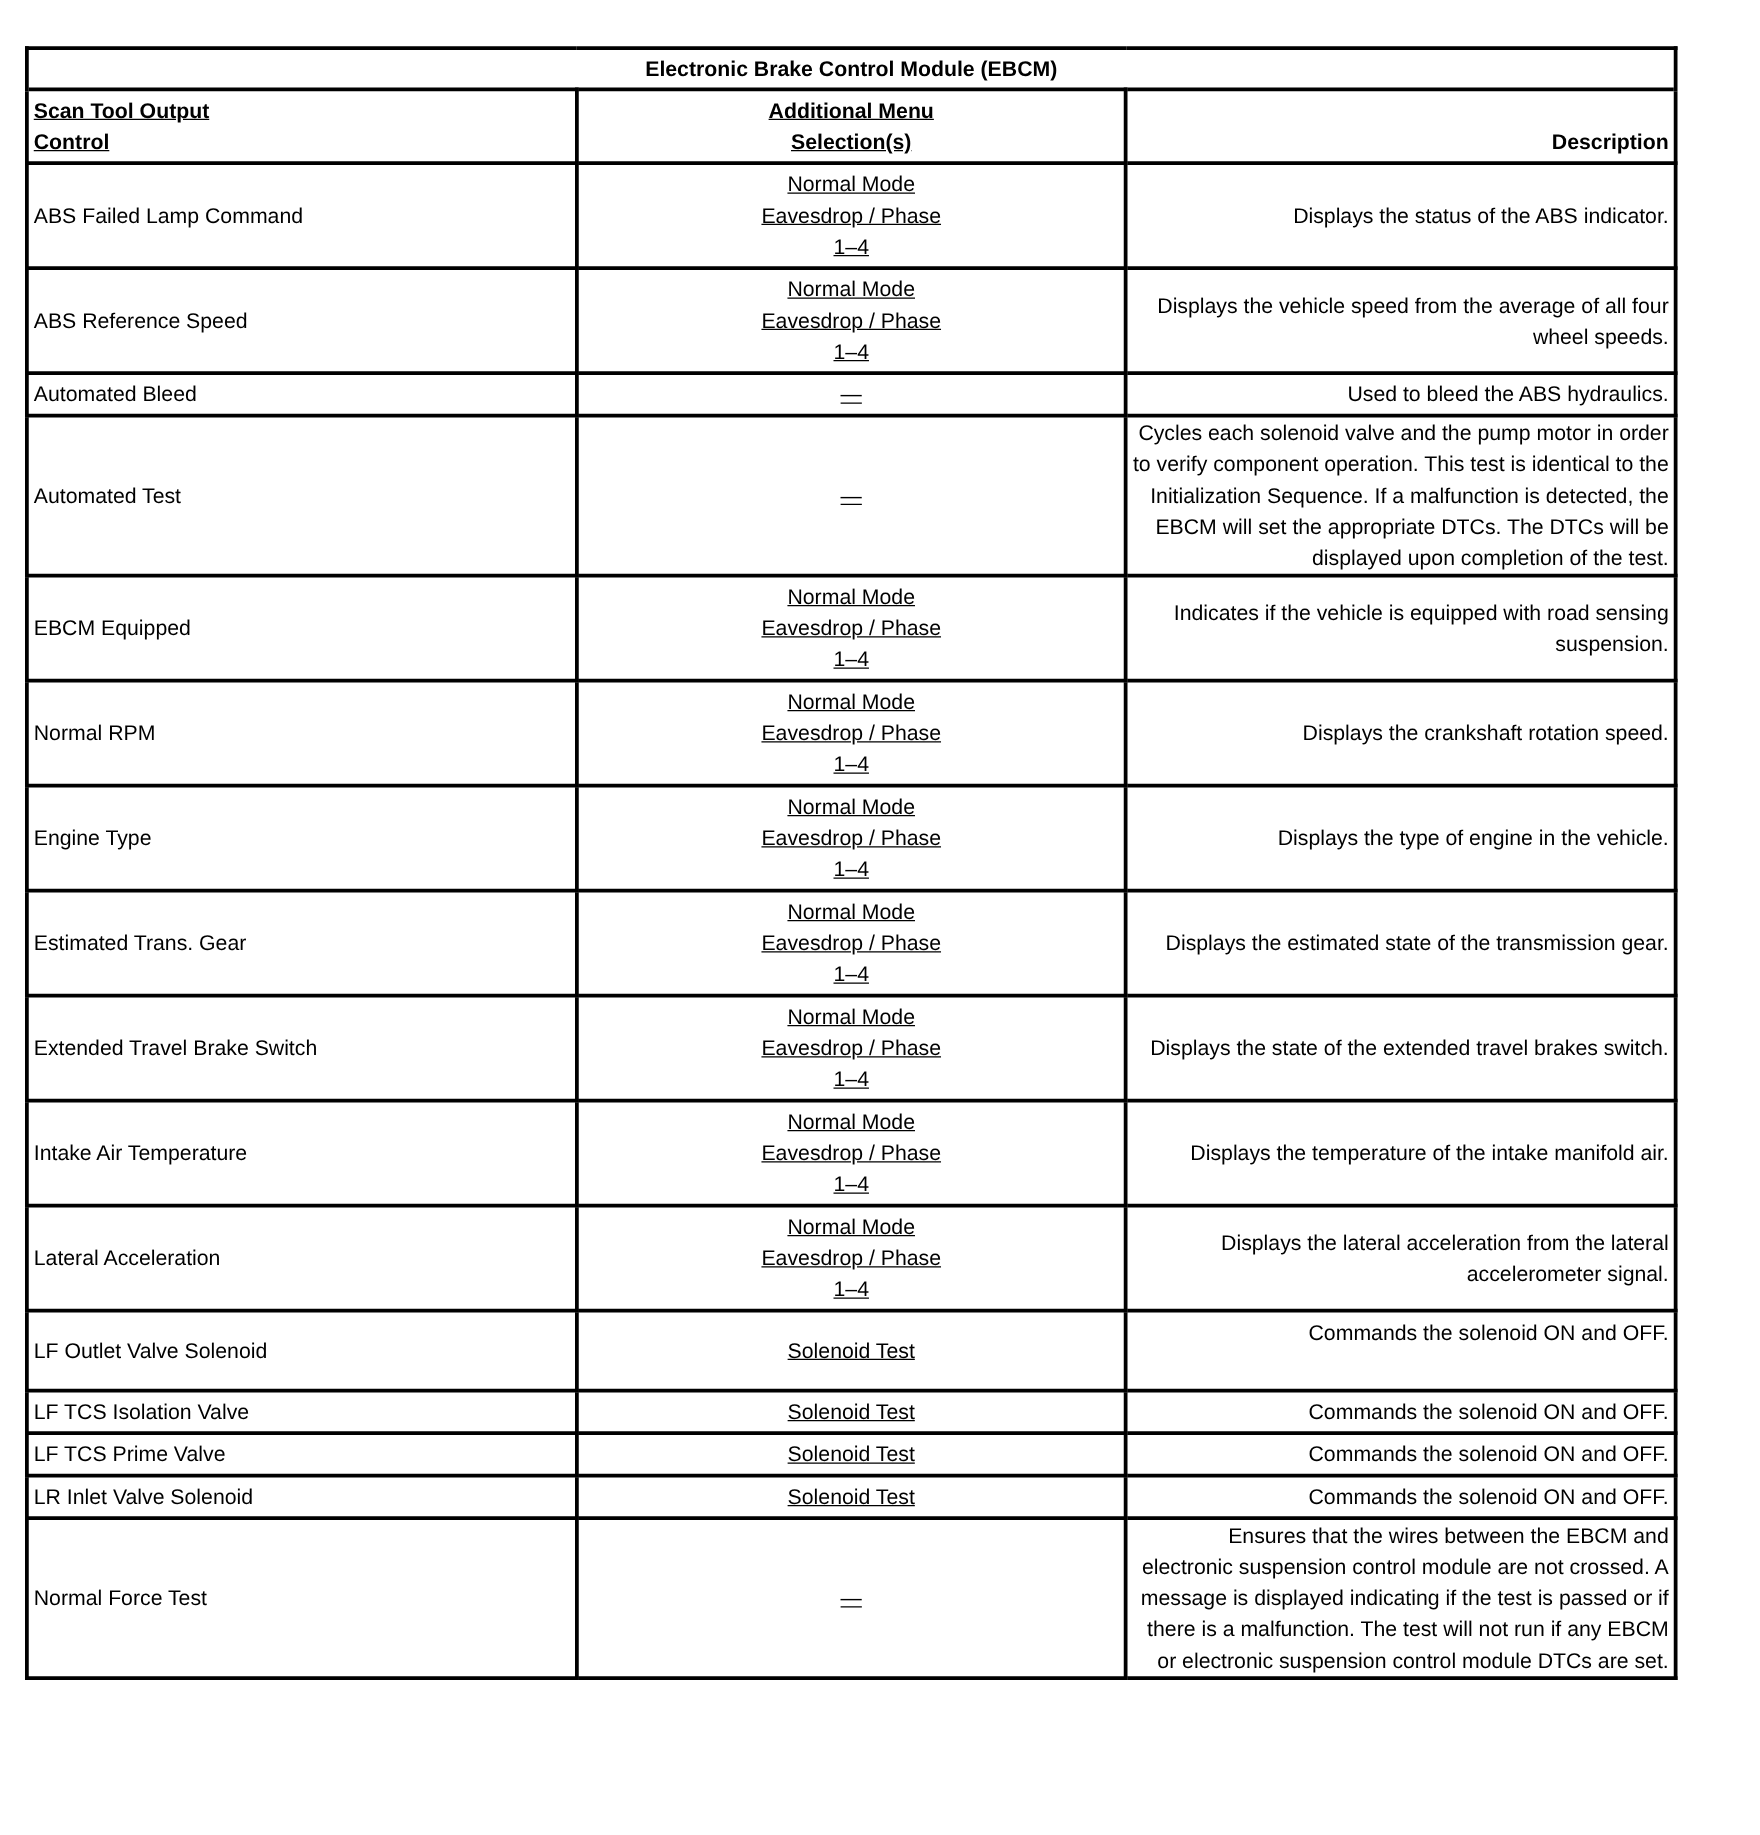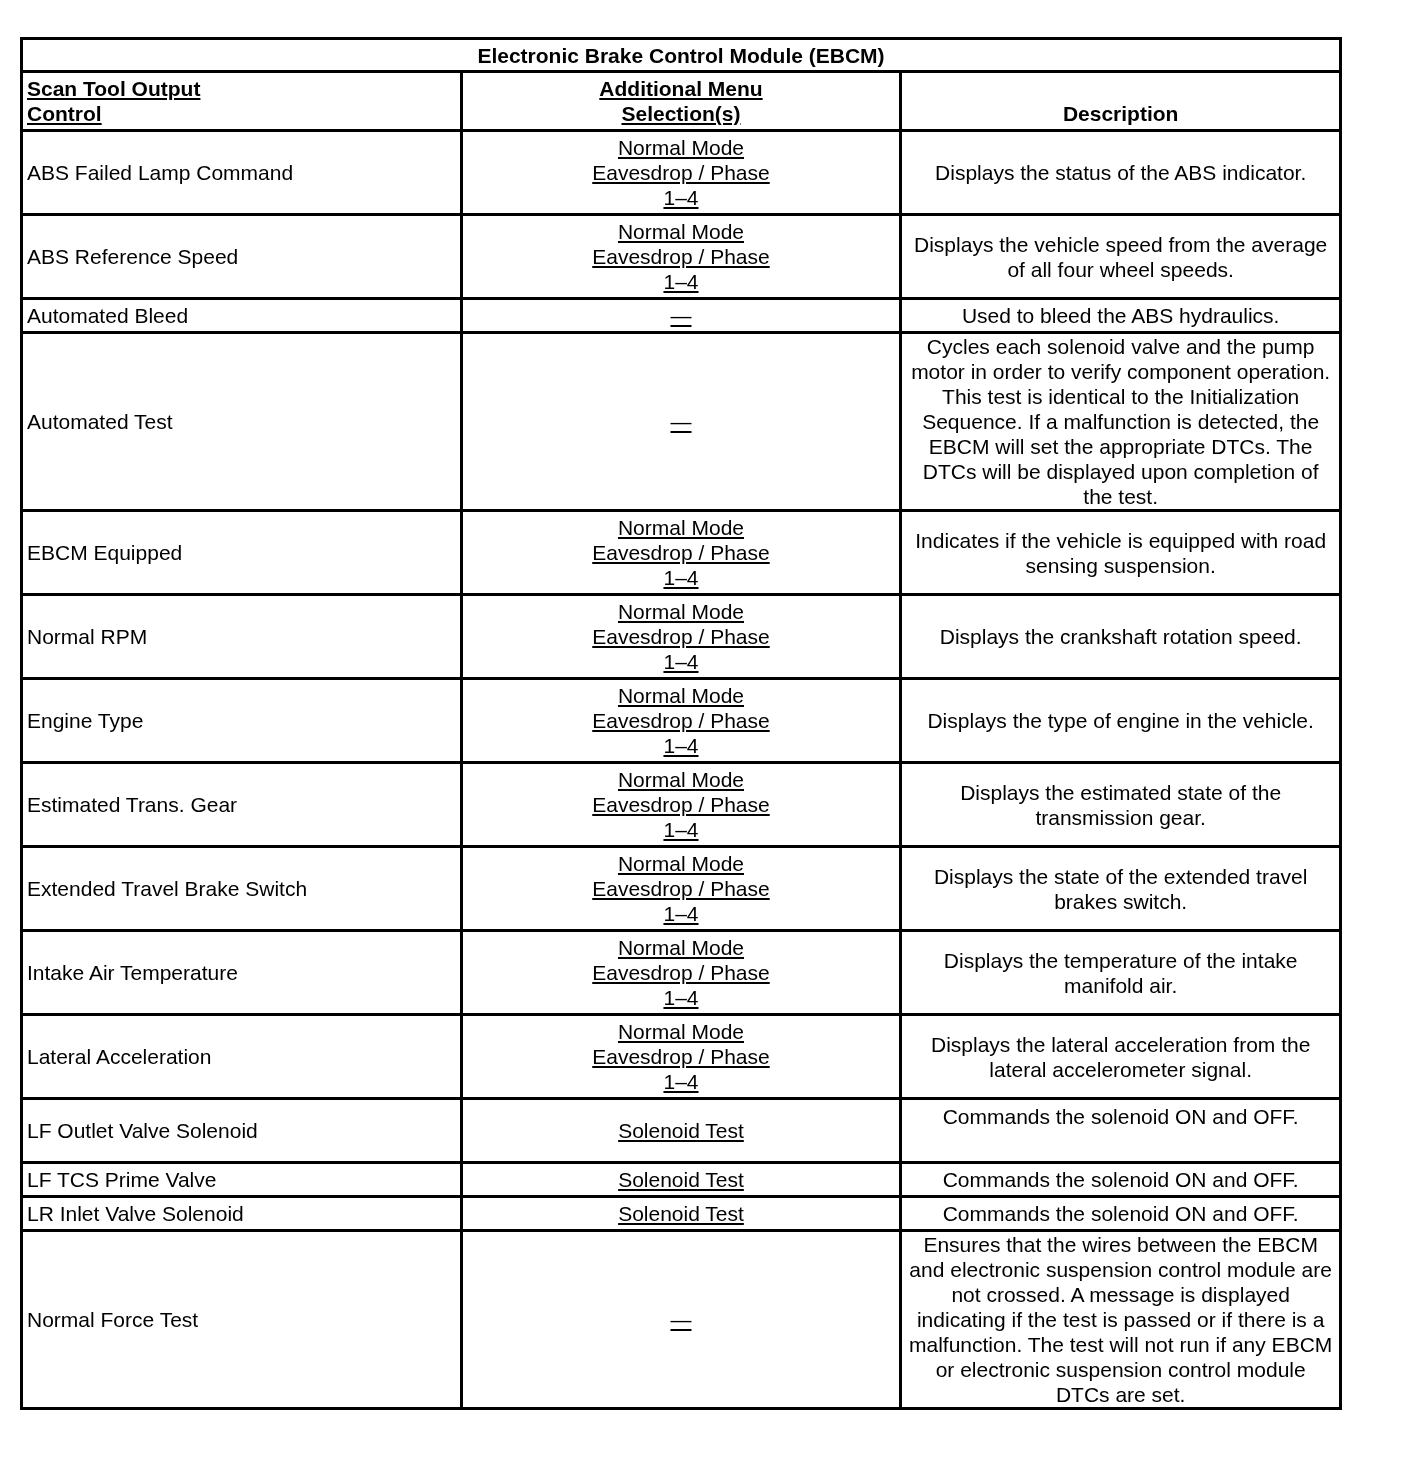--- a/index.html
+++ b/index.html
@@ -6,33 +6,33 @@
   body { width: 1408px; height: 1468px; position: relative; font-family: "Liberation Sans", sans-serif; color: #000; }
   table.ebcm {
     position: absolute; left: 20px; top: 37px;
     width: 1322px;
     border-collapse: collapse;
     border: 3px solid #000;
     table-layout: fixed;
   }
   table.ebcm td, table.ebcm th {
     border: 3px solid #000;
-    font-size: 21px;
+    font-size: 17px;
     line-height: 25px;
     padding: 0 4px;
     vertical-align: middle;
     word-wrap: break-word;
   }
   table.ebcm th { font-weight: bold; }
   .title-cell { text-align: center; height: 30px; border-bottom-width: 1px !important; }
   .hdr-1, .hdr-2 { text-align: center; height: 56px; }
   .hdr-3 { text-align: center; vertical-align: bottom !important; padding-bottom: 3px !important; }
   .c1 { width: 236px; text-align: left; }
   .c2 { width: 196px; text-align: center; margin-top: 31px; }
-  .c3 { text-align: center; }
+  .c3 { text-align: right; }
   .r-tall td { height: 81px; }
   .r-short td { height: 31px; }
   .r-mid td { height: 57px; }
   .r-big td { height: 107px; }
   .top-align { vertical-align: top !important; padding-top: 4px !important; }
   .pre { white-space: pre-line; text-decoration: underline; }
 </style>
 </head>
 <body>
 
@@ -121,20 +121,25 @@
 Eavesdrop / Phase
 1–4</td>
     <td class="c3">Displays the lateral acceleration from the lateral accelerometer signal.</td>
   </tr>
   <tr class="r-mid">
     <td class="c1">LF Outlet Valve Solenoid</td>
     <td class="c2 pre">Solenoid Test</td>
     <td class="c3 top-align">Commands the solenoid ON and OFF.</td>
   </tr>
   <tr class="r-short">
+    <td class="c1">LF TCS Isolation Valve</td>
+    <td class="c2 pre">Solenoid Test</td>
+    <td class="c3">Commands the solenoid ON and OFF.</td>
+  </tr>
+  <tr class="r-short">
     <td class="c1">LF TCS Prime Valve</td>
     <td class="c2 pre">Solenoid Test</td>
     <td class="c3">Commands the solenoid ON and OFF.</td>
   </tr>
   <tr class="r-short">
     <td class="c1">LR Inlet Valve Solenoid</td>
     <td class="c2 pre">Solenoid Test</td>
     <td class="c3">Commands the solenoid ON and OFF.</td>
   </tr>
   <tr class="r-big">

